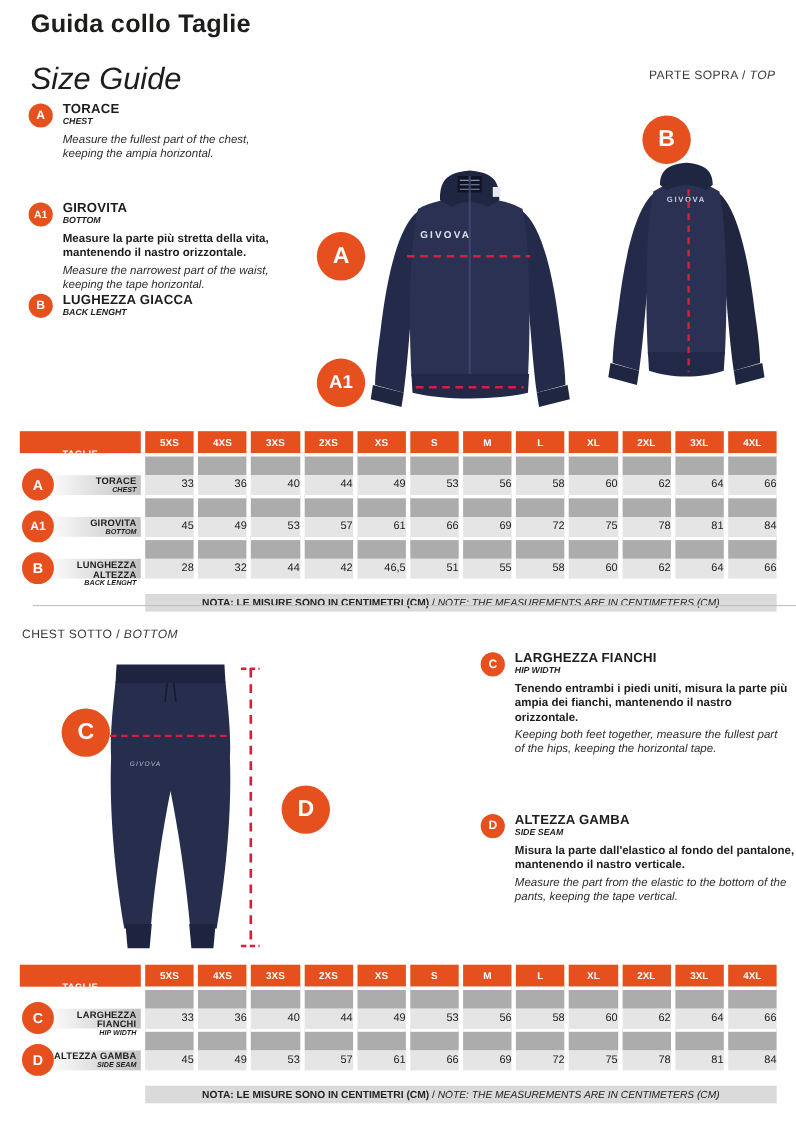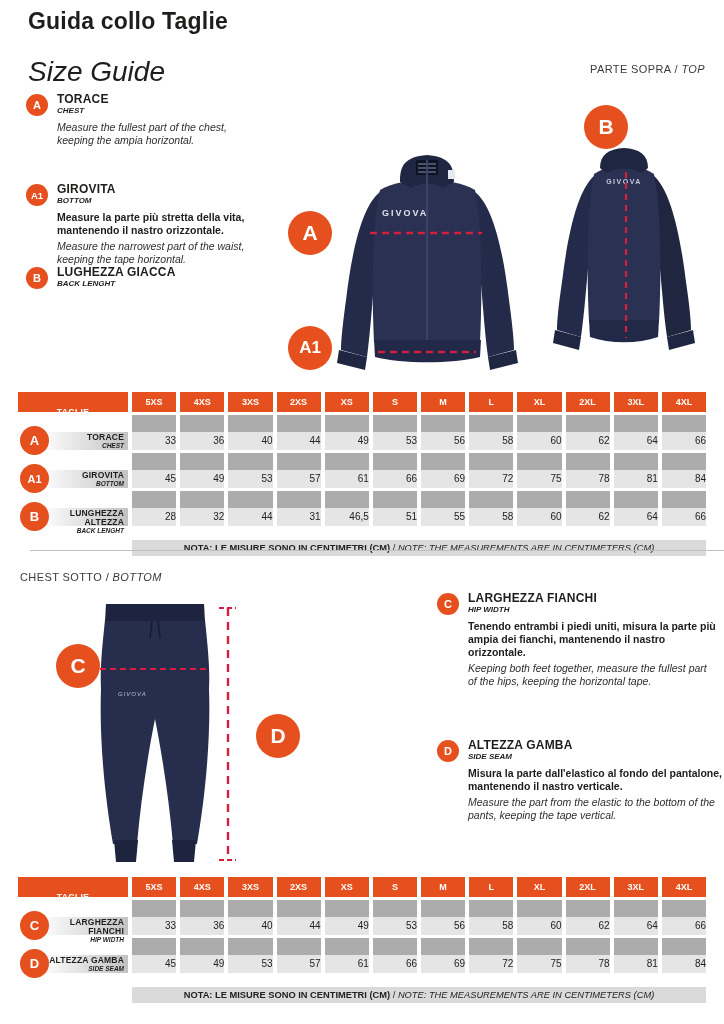--- a/index.html
+++ b/index.html
@@ -233,21 +233,21 @@
         <div class="st-rowlabel">
           <div class="st-badge">B</div>
           <div class="st-strip">
             <div class="st-l1">LUNGHEZZA ALTEZZA</div>
             <div class="st-l2">BACK LENGHT</div>
           </div>
         </div>
         <div class="st-cell">28</div>
         <div class="st-cell">32</div>
         <div class="st-cell">44</div>
-        <div class="st-cell">31</div>
+        <div class="st-cell">42</div>
         <div class="st-cell">46,5</div>
         <div class="st-cell">51</div>
         <div class="st-cell">55</div>
         <div class="st-cell">58</div>
         <div class="st-cell">60</div>
         <div class="st-cell">62</div>
         <div class="st-cell">64</div>
         <div class="st-cell">66</div>
       </div>
       <div class="st-note"><b>NOTA: LE MISURE SONO IN CENTIMETRI (CM)</b><span> / </span><i>NOTE: THE MEASUREMENTS ARE IN CENTIMETERS (CM)</i></div>

